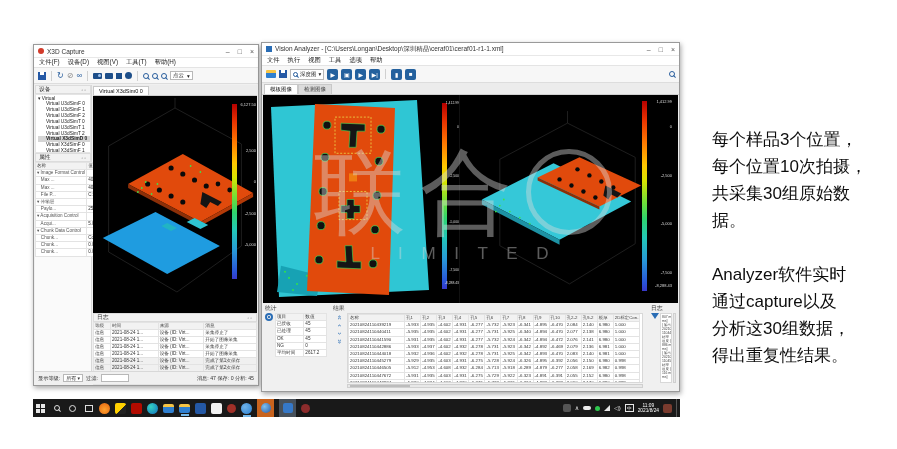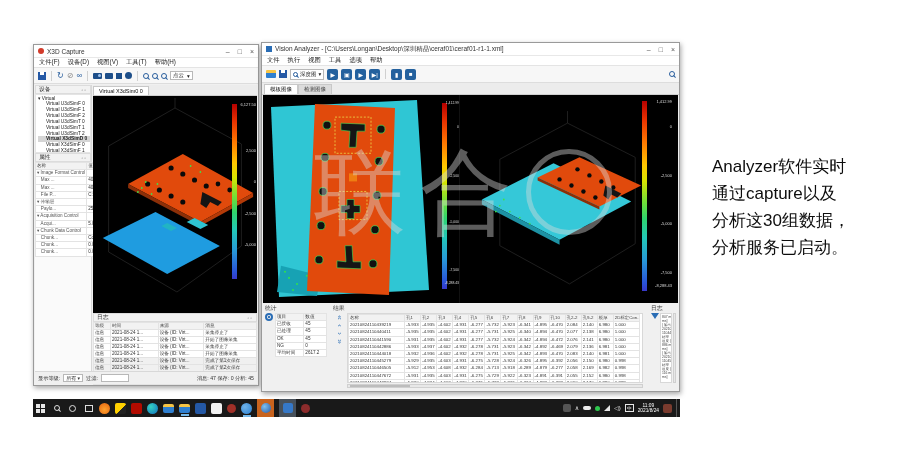--- a/index.html
+++ b/index.html
@@ -788,20 +788,21 @@
       </div>
     </div>
   </section>
 
   <div class="watermark">
     <div class="wm-row">
       <span class="wm-cn">联</span>
       <span class="wm-cn">合</span>
       <span class="wm-circle"></span>
     </div>
+    <div class="wm-en">L I M I T E D</div>
   </div>
 
   <div class="taskbar">
     <span class="tb-ic">
         <span class="winlogo">
           <i></i>
           <i></i>
           <i></i>
           <i></i>
         </span>
@@ -844,21 +845,27 @@
       <span class="clock">
         <div>11:09</div>
         <div>2021/8/24</div>
       </span>
       <span class="appic" style="background:#7a3b2e;width:9px;height:9px;"></span>
       <span class="showdesk"></span>
     </span>
   </div>
 
   <aside class="annotation">
+    <div class="para1">
+        <div class="line">每个样品3个位置，</div>
+        <div class="line">每个位置10次拍摄，</div>
+        <div class="line">共采集30组原始数</div>
+        <div class="line">据。</div>
+      </div>
     <div class="para2">
         <div class="line">Analyzer软件实时</div>
         <div class="line">通过capture以及</div>
         <div class="line">分析这30组数据，</div>
-        <div class="line">分析服务已启动。</div>
+        <div class="line">得出重复性结果。</div>
       </div>
   </aside>
 
 </div>
 
 </body></html>

